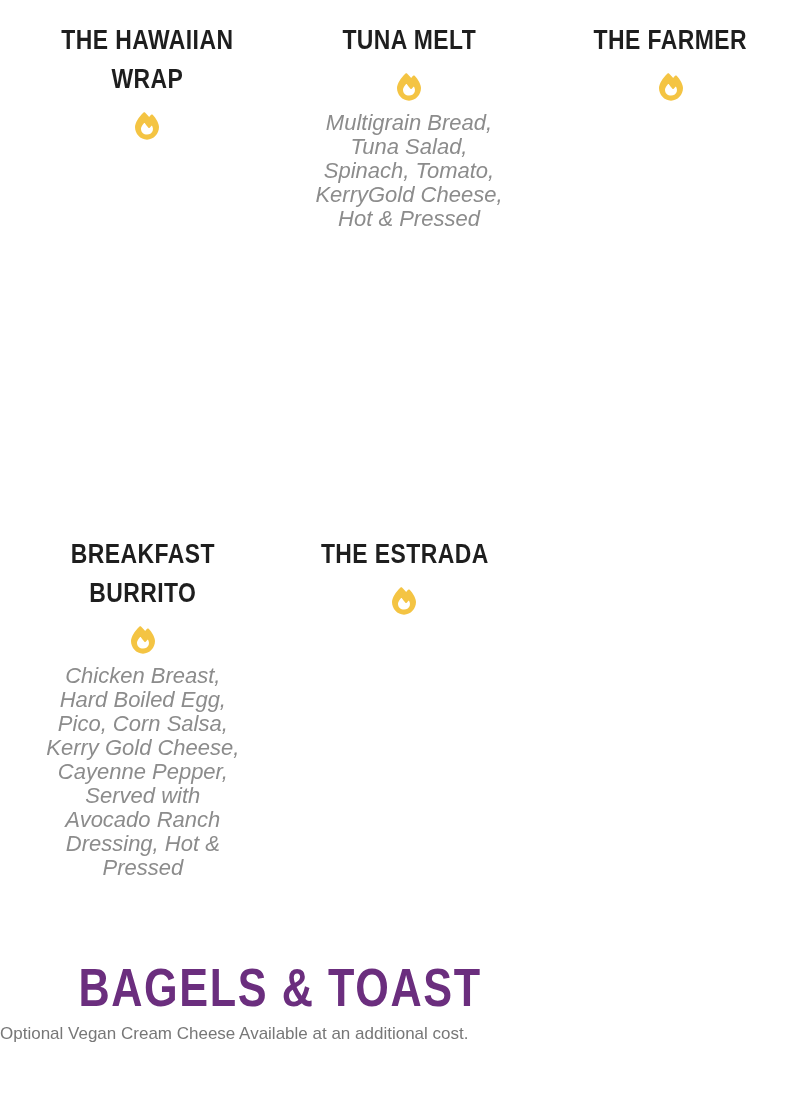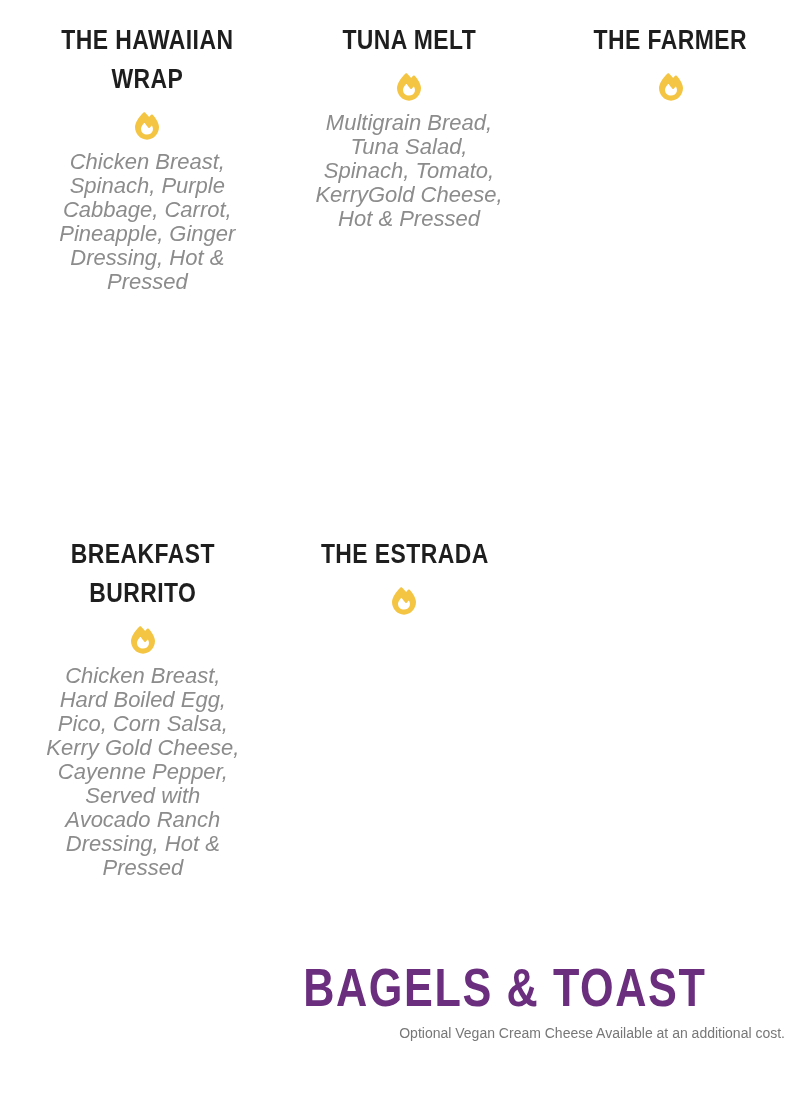--- a/index.html
+++ b/index.html
@@ -56,53 +56,52 @@
   }
   .item-desc {
     margin: 0 auto;
     max-width: 202px;
     font-size: 22px;
     line-height: 24px;
     font-style: italic;
     color: var(--desc);
   }
   .section-header {
-    text-align: right;
+    text-align: left;
     margin: 0;
   }
   .section-title {
     margin: 0;
     font-size: 54px;
     line-height: 64px;
     font-weight: 700;
     letter-spacing: 2px;
     color: var(--section-title);
     transform: scaleX(0.8);
     transform-origin: center;
   }
   .section-subtitle {
     margin: 2px 0 8px;
-    font-size: 14px;
+    font-size: 17px;
     line-height: 25px;
     color: var(--section-subtitle);
   }
 </style>
 </head>
 <body style="--heading: #1e1e1e; --desc: #8c8c8c; --flame: #f4c443; --section-title: #6b2e7e; --section-subtitle: #777777;">
 
 <div class="page">
   <div class="menu-grid">
   <div class="menu-item row1">
     <h3 class="item-title">THE HAWAIIAN WRAP</h3>
     <div class="flame">
       <svg viewBox="0 0 448 512" aria-hidden="true">
         <path fill="var(--flame)" fill-rule="evenodd" d="M159.3 5.4c7.8-7.3 19.9-7.2 27.7 .1c27.6 25.9 53.5 53.8 77.7 84c11-14.4 23.5-30.1 37-42.9c7.9-7.4 20.1-7.4 28 .1c34.6 33 63.9 76.6 84.5 118c20.3 40.8 33.8 82.5 33.8 111.9C448 404.2 348.2 512 224 512C98.4 512 0 404.1 0 276.5c0-38.4 17.8-85.3 45.4-131.7C73.3 97.7 112.7 48.6 159.3 5.4zM225.7 416c25.3 0 47.7-7 68.8-21c42.1-29.4 53.4-88.2 28.1-134.4c-4.5-9-16-9.6-22.5-2l-25.2 29.3c-6.6 7.6-18.5 7.4-24.7-.5c-16.5-21-46-58.5-62.8-79.8c-6.3-8-18.3-8.1-24.7-.1c-33.8 42.5-50.8 69.3-50.8 99.4C112 375.4 162.6 416 225.7 416z"></path>
       </svg>
     </div>
-    <p class="item-desc">Chicken Breast, Spinach, Purple Cabbage, Carrot, Pineapple, Ginger Dressing, Hot &amp; Pressed</p>
   </div>
 
   <div class="menu-item row1">
     <h3 class="item-title">TUNA MELT</h3>
     <div class="flame">
       <svg viewBox="0 0 448 512" aria-hidden="true">
         <path fill="var(--flame)" fill-rule="evenodd" d="M159.3 5.4c7.8-7.3 19.9-7.2 27.7 .1c27.6 25.9 53.5 53.8 77.7 84c11-14.4 23.5-30.1 37-42.9c7.9-7.4 20.1-7.4 28 .1c34.6 33 63.9 76.6 84.5 118c20.3 40.8 33.8 82.5 33.8 111.9C448 404.2 348.2 512 224 512C98.4 512 0 404.1 0 276.5c0-38.4 17.8-85.3 45.4-131.7C73.3 97.7 112.7 48.6 159.3 5.4zM225.7 416c25.3 0 47.7-7 68.8-21c42.1-29.4 53.4-88.2 28.1-134.4c-4.5-9-16-9.6-22.5-2l-25.2 29.3c-6.6 7.6-18.5 7.4-24.7-.5c-16.5-21-46-58.5-62.8-79.8c-6.3-8-18.3-8.1-24.7-.1c-33.8 42.5-50.8 69.3-50.8 99.4C112 375.4 162.6 416 225.7 416z"></path>
       </svg>
     </div>
     <p class="item-desc">Multigrain Bread, Tuna Salad, Spinach, Tomato, KerryGold Cheese, Hot &amp; Pressed</p>

